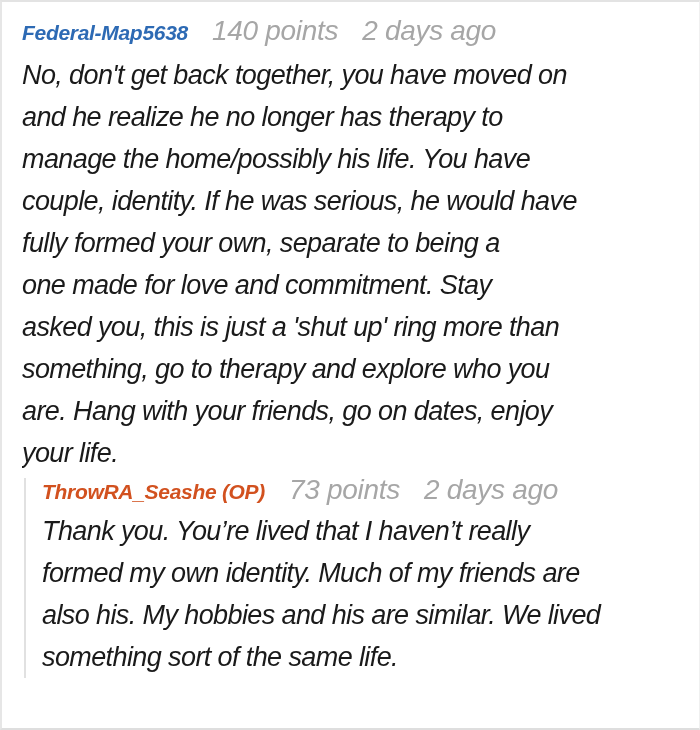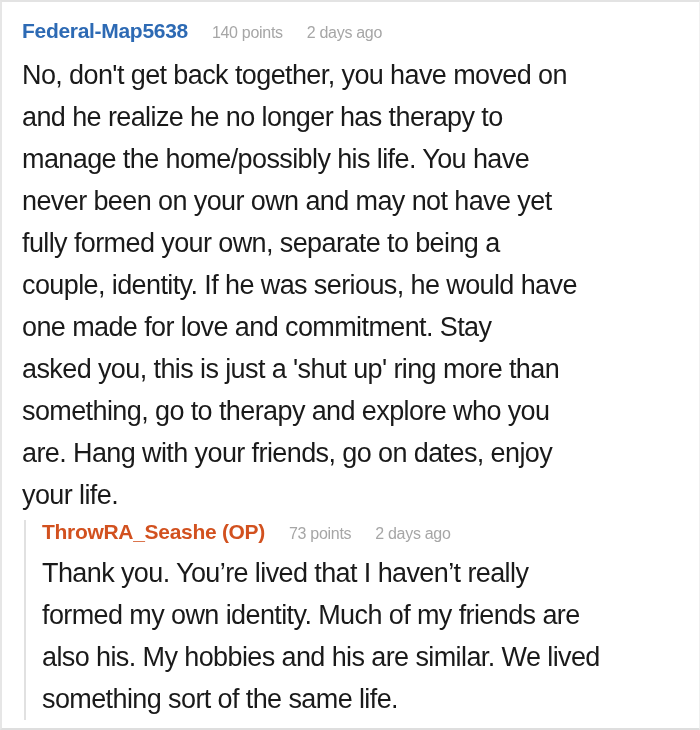--- a/index.html
+++ b/index.html
@@ -12,37 +12,38 @@
     box-sizing: border-box;
     width: 700px;
     height: 730px;
     background: #ffffff;
     border-top: 2px solid #e3e3e3;
     border-left: 2px solid #e6e6e6;
     border-right: 1px solid #f0f0f0;
     border-bottom: 2px solid #dedede;
     padding: 17px 12px 0 20px;
     overflow: hidden;
+    font-style: italic;
   }
   .comment-header {
     display: flex;
     align-items: baseline;
     column-gap: 24px;
     line-height: 24px;
     white-space: nowrap;
   }
   .username {
     font-size: 21px;
     font-weight: 700;
     text-decoration: none;
     letter-spacing: -0.3px;
     cursor: pointer;
   }
   .meta {
-    font-size: 16px;
+    font-size: 28px;
     letter-spacing: -0.3px;
   }
   .comment-body {
     margin-top: 9px;
     font-size: 27px;
     line-height: 42px;
     letter-spacing: -0.6px;
   }
   .comment-body div {
     white-space: nowrap;
@@ -66,23 +67,22 @@
   <div>
     <div class="comment-header">
       <a class="username" style="color: rgb(45, 106, 180);">Federal-Map5638</a>
       <span class="meta" style="color: rgb(166, 166, 166);">140 points</span>
       <span class="meta" style="color: rgb(166, 166, 166);">2 days ago</span>
     </div>
     <div class="comment-body" style="color: rgb(26, 26, 26);">
         <div>No, don't get back together, you have moved on</div>
         <div>and he realize he no longer has therapy to</div>
         <div>manage the home/possibly his life. You have</div>
-        <div>never been on your own and may not have yet</div>
+        <div>couple, identity. If he was serious, he would have</div>
         <div>fully formed your own, separate to being a</div>
-        <div>couple, identity. If he was serious, he would have</div>
         <div>one made for love and commitment. Stay</div>
         <div>asked you, this is just a 'shut up' ring more than</div>
         <div>something, go to therapy and explore who you</div>
         <div>are. Hang with your friends, go on dates, enjoy</div>
         <div>your life.</div>
       </div>
 
     <div class="reply">
       <div class="comment-header">
         <a class="username" style="color: rgb(210, 81, 31);">ThrowRA_Seashe (OP)</a>

